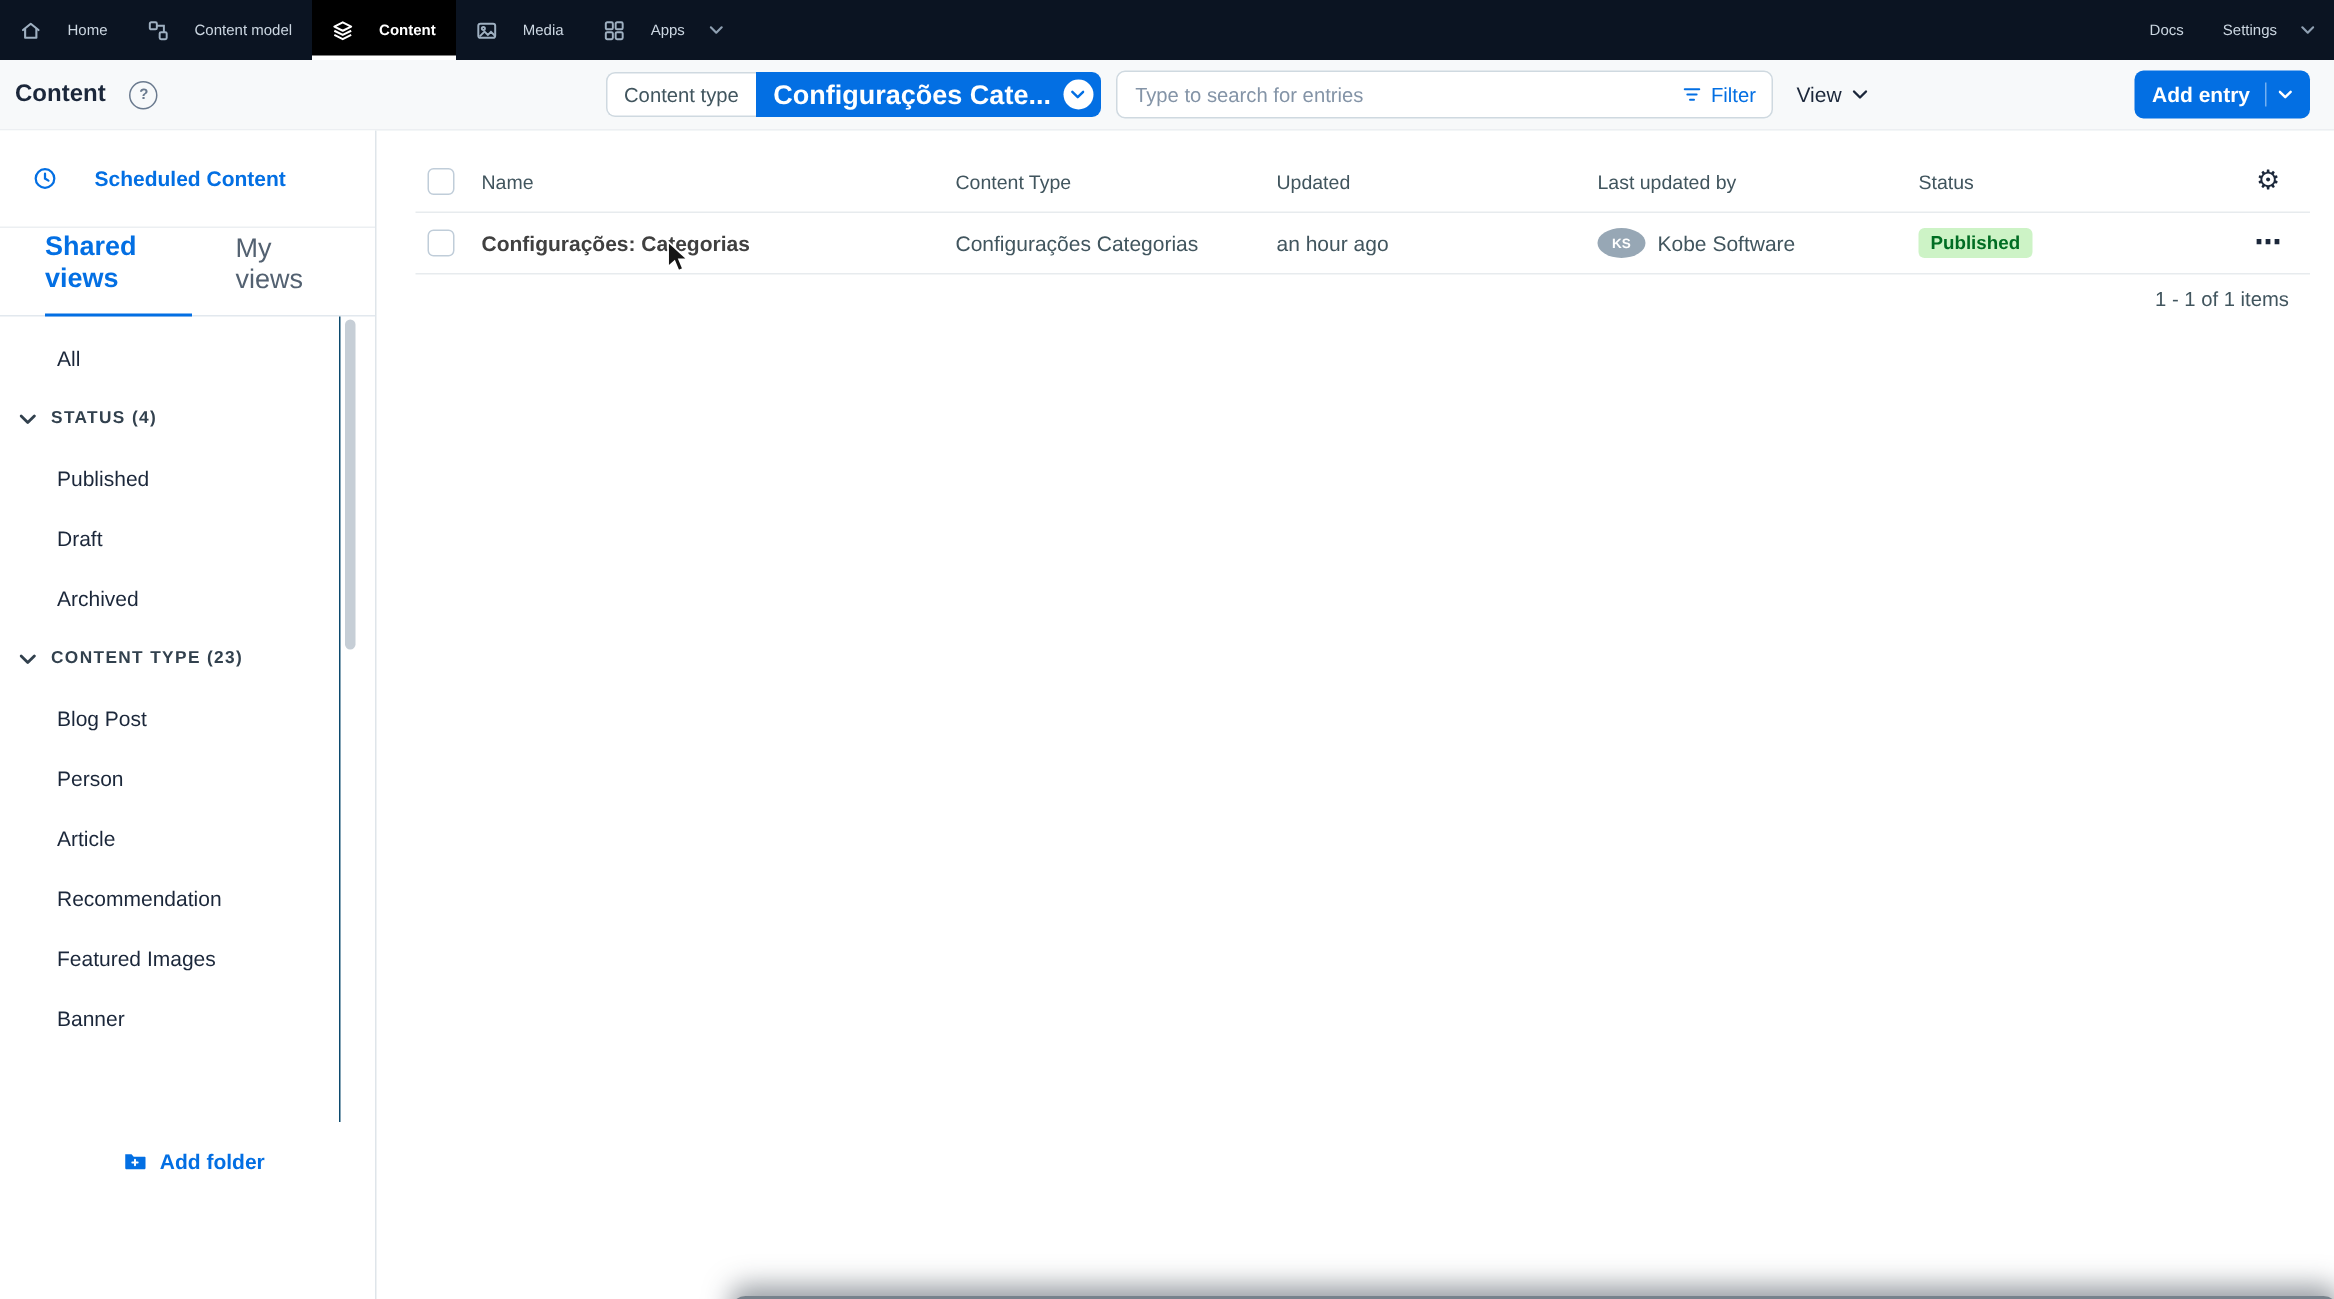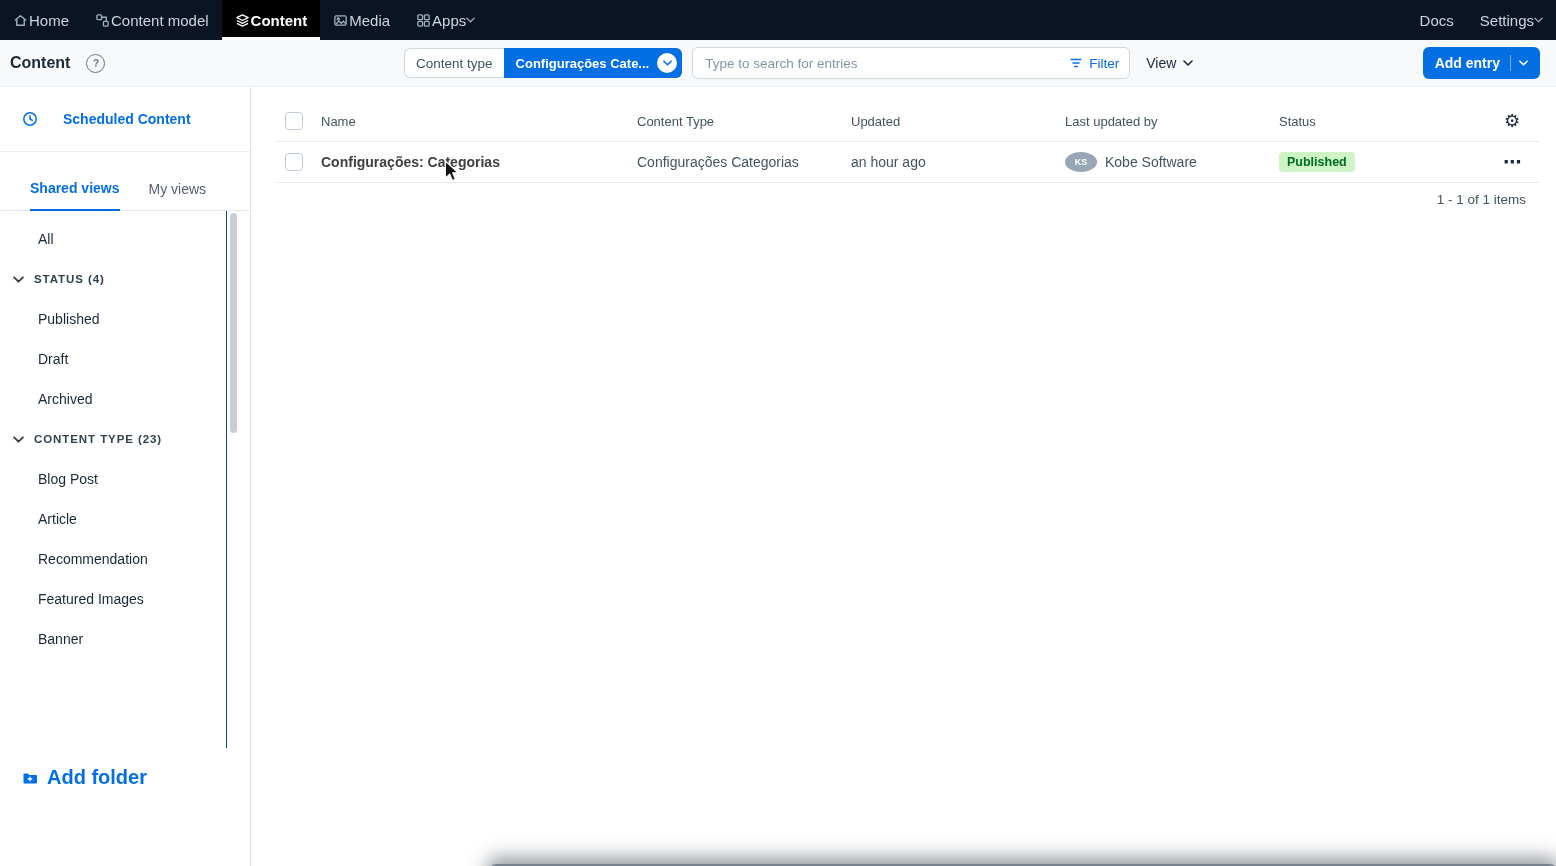--- a/index.html
+++ b/index.html
@@ -3,58 +3,58 @@
 <meta charset="utf-8">
 <style>
   html,body{margin:0;padding:0;}
   body{width:1556px;height:866px;font-family:"Liberation Sans","DejaVu Sans",sans-serif;color:#1b273a;background:#fff;overflow:hidden;}
   .app{position:relative;width:1556px;height:866px;overflow:hidden;background:#fff;}
   svg{display:block;}
 
   
   .topnav{height:40px;background:#0b1422;display:flex;justify-content:space-between;align-items:stretch;}
   .nav-group{display:flex;align-items:stretch;}
-  .nav-item{display:flex;align-items:center;gap:1px;padding:0 13px;font-size:15px;color:#cbd6e1;cursor:pointer;white-space:nowrap;}
+  .nav-item{display:flex;align-items:center;gap:17px;padding:0 13px;font-size:10px;color:#cbd6e1;cursor:pointer;white-space:nowrap;}
   .nav-item .caret{color:#8fa0b2;margin-left:-1px;}
   .nav-item.active{background:#000;color:#fff;font-weight:700;box-shadow:inset 0 -3px 0 #fff;}
   .nav-icon{color:#9fb0c1;}
   .nav-item.active .nav-icon{color:#fff;}
 
   
   .header{position:relative;height:46px;background:#f7f9fa;border-bottom:1px solid #eceff2;}
   .page-title-wrap{position:absolute;left:10px;top:0;height:46px;display:flex;align-items:center;gap:16px;}
   .page-title{font-size:16px;font-weight:700;color:#1b273a;}
   .help-icon{width:17px;height:17px;border:1.6px solid #6a7a8e;border-radius:50%;display:flex;align-items:center;justify-content:center;font-size:10px;font-weight:700;color:#6a7a8e;cursor:pointer;}
   .header-center{position:absolute;left:404px;top:8px;height:30px;display:flex;align-items:center;}
   .ct-group{display:flex;height:30px;cursor:pointer;}
   .ct-label{display:flex;align-items:center;padding:0 11px;background:#fff;border:1px solid #cfd9e0;border-right:none;border-radius:6px 0 0 6px;font-size:13.5px;font-weight:500;color:#41555e;}
-  .ct-value{display:flex;align-items:center;gap:8px;padding:0 5px 0 12px;background:#036fe3;border-radius:0 6px 6px 0;color:#fff;font-size:13px;font-weight:600;}
+  .ct-value{display:flex;align-items:center;gap:8px;padding:0 5px 0 12px;background:#036fe3;border-radius:0 6px 6px 0;color:#fff;font-size:18px;font-weight:600;}
   .ct-chevron{width:20px;height:20px;border-radius:50%;background:#fff;color:#036fe3;display:flex;align-items:center;justify-content:center;}
   .search-wrap{margin-left:10px;width:416px;height:30px;background:#fff;border:1px solid #cfd9e0;border-radius:6px;display:flex;align-items:center;padding:0 10px;}
   .search-input{flex:1;border:none;outline:none;font-size:13.5px;color:#1b273a;background:transparent;font-family:inherit;}
   .search-input::placeholder{color:#8494a7;}
   .filter-btn{display:flex;align-items:center;gap:6px;color:#036fe3;font-size:13.5px;font-weight:500;cursor:pointer;white-space:nowrap;}
   .view-dd{margin-left:16px;display:flex;align-items:center;gap:7px;font-size:14px;font-weight:500;color:#1b273a;cursor:pointer;}
   .add-entry{position:absolute;right:16px;top:7px;height:32px;display:flex;align-items:center;background:#036fe3;color:#fff;border:none;border-radius:6px;padding:0 12px;font-size:14px;font-weight:700;font-family:inherit;cursor:pointer;}
   .add-entry .divider{width:1px;height:16px;background:rgba(255,255,255,.45);margin:0 8px 0 10px;}
 
   
   .body{display:flex;height:780px;}
   .sidebar{position:relative;width:250px;border-right:1px solid #dfe5ea;background:#fff;flex:none;}
   .scheduled{height:64px;display:flex;align-items:center;gap:25px;padding:0 14px 0 22px;color:#036fe3;font-size:14px;font-weight:600;border-bottom:1px solid #eceff2;cursor:pointer;}
   .side-tabs{height:58px;display:flex;align-items:flex-end;gap:29px;padding:0 30px;border-bottom:1px solid #e2e8ee;}
-  .side-tab{padding-bottom:13px;font-size:14px;font-weight:500;color:#536171;cursor:pointer;}
+  .side-tab{padding-bottom:13px;font-size:18px;font-weight:500;color:#536171;cursor:pointer;}
   .side-tab.active{color:#036fe3;font-weight:600;border-bottom:2px solid #036fe3;margin-bottom:-1px;}
   .views-panel{width:226px;height:529px;border-right:1px solid #0c4a6e;padding-top:8px;overflow:hidden;}
   .view-item{height:40px;display:flex;align-items:center;padding-left:38px;font-size:14px;color:#1b273a;cursor:pointer;}
   .section-header{height:40px;display:flex;align-items:center;gap:10px;padding-left:13px;cursor:pointer;}
   .section-header .chev{color:#32414e;}
   .section-title{font-size:11.5px;font-weight:700;letter-spacing:.08em;text-transform:uppercase;color:#32414e;}
   .scroll-thumb{position:absolute;left:230px;top:126px;width:7px;height:220px;border-radius:4px;background:#c6ced6;cursor:pointer;}
-  .add-folder{display:flex;align-items:center;gap:9px;padding:18px 14px 0 22px;color:#036fe3;font-size:20px;font-weight:600;cursor:pointer;}
+  .add-folder{display:flex;align-items:center;gap:9px;padding:18px 14px 0 22px;color:#036fe3;font-size:14px;font-weight:600;cursor:pointer;justify-content:center;}
 
   
   .main{flex:1;min-width:0;padding:14px 16px 0 26px;}
   .trow{display:grid;grid-template-columns:44px 316px 214px 214px 214px 1fr 56px;align-items:center;height:40px;border-bottom:1px solid #e7ebee;}
   .thead{font-size:13px;font-weight:400;color:#41555e;}
   .cell-check{padding-left:8px;}
   .checkbox{width:16px;height:16px;border:1px solid #c0cdd9;border-radius:4px;background:#fff;cursor:pointer;}
   .cell-actions{display:flex;justify-content:center;}
   .gear{font-size:18px;color:#1b273a;line-height:1;cursor:pointer;font-family:"DejaVu Sans",sans-serif;}
   .entry-name{font-size:14px;font-weight:600;color:#404040;}
@@ -237,20 +237,21 @@
 
         <div class="section-header">
           <span class="chev">
             <svg width="11" height="7" viewBox="0 0 10 6">
                 <path d="M1 1l4 4 4-4" fill="none" stroke="currentColor" stroke-width="1.7" stroke-linecap="round" stroke-linejoin="round"></path>
               </svg>
           </span>
           <span class="section-title">Content Type (23)</span>
         </div>
         <div class="view-item">Blog Post</div>
+        <div class="view-item">Person</div>
         <div class="view-item">Article</div>
         <div class="view-item">Recommendation</div>
         <div class="view-item">Featured Images</div>
         <div class="view-item">Banner</div>
       </div>
 
       <div class="scroll-thumb"></div>
 
       <div class="add-folder">
         <span>

